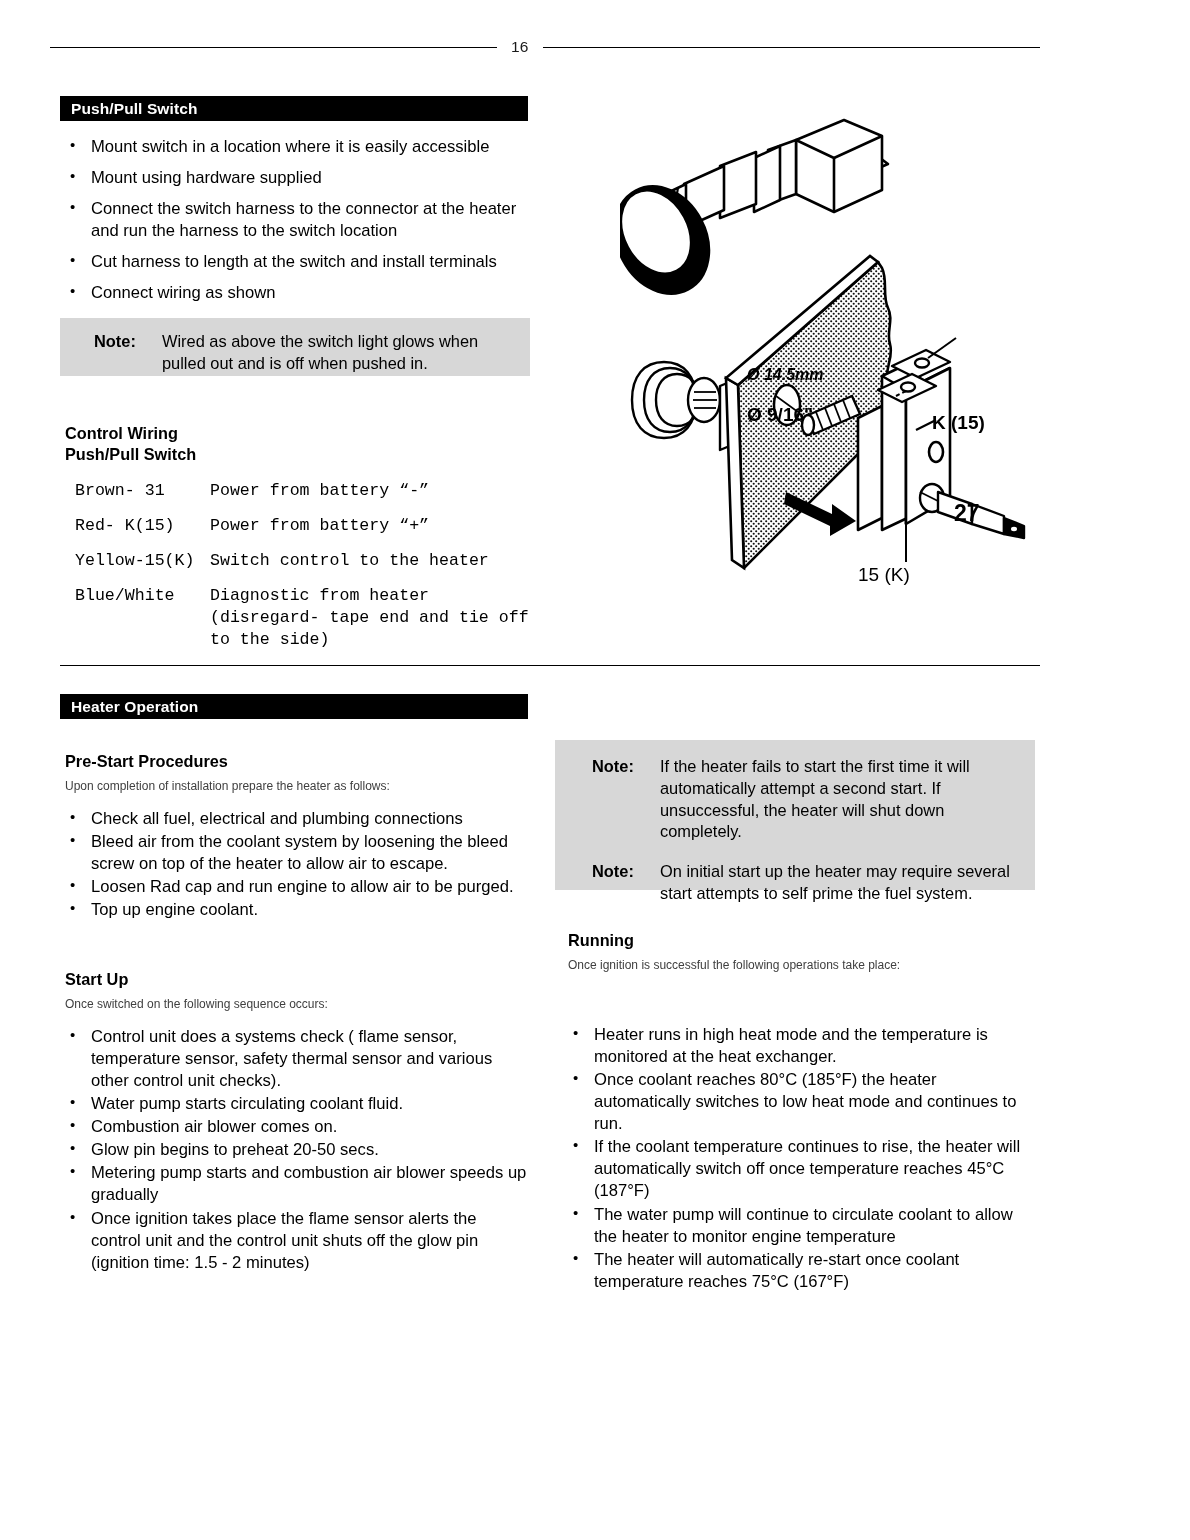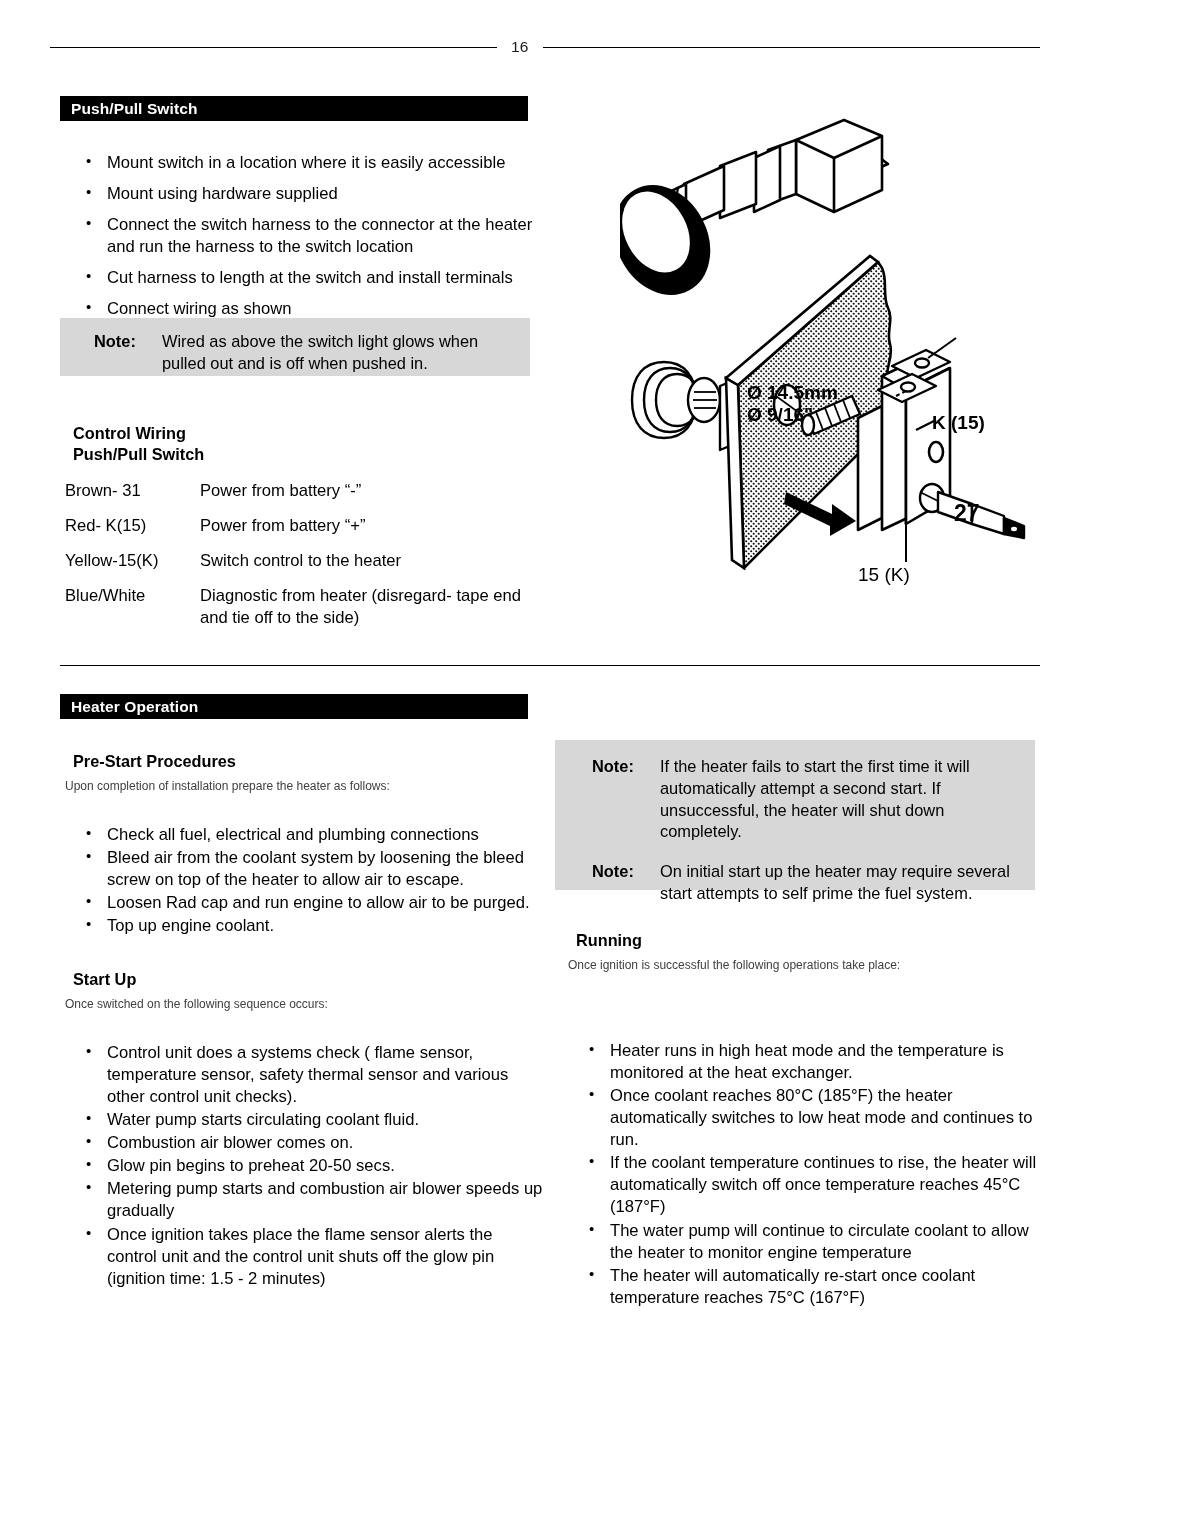--- a/index.html
+++ b/index.html
@@ -64,26 +64,25 @@
 
   .body-text {
     font-size: 12px;
     line-height: 1.33;
     color: #404040;
   }
   .sub-head {
     font-size: 16.3px;
     font-weight: bold;
     line-height: 1.3;
-    margin-left: 8px;
   }
 
   ul.bullets {
     list-style: none;
-    margin: 16px;
+    margin: 0;
     padding: 0;
   }
   ul.bullets > li {
     position: relative;
     padding-left: 26px;
     font-size: 16.6px;
     line-height: 1.33;
     margin-bottom: 0;
   }
   ul.bullets > li::before {
@@ -114,24 +113,25 @@
   }
   .note-text {
     font-size: 16.4px;
     line-height: 1.33;
     flex: 1 1 auto;
   }
 
   
   .wiring-table {
     position: absolute;
-    left: 65px;
+    left: 75px;
     top: 480px;
     width: 465px;
     border-collapse: collapse;
+    font-family: Liberation Mono, monospace;
   }
   .wiring-table td {
     font-size: 16.6px;
     line-height: 1.33;
     vertical-align: top;
     padding: 0 0 13px 0;
   }
   .wiring-table td.c1 { width: 135px; white-space: nowrap; }
 
   
@@ -320,21 +320,21 @@
     </g>
 
     <g stroke="#000" stroke-width="2" fill="none">
       <path d="M308,258 L336,238"></path>
       <path d="M286,300 L286,462"></path>
     </g>
 
     <text x="132" y="305" font-family="Liberation Sans, sans-serif" font-size="19.5" font-weight="bold" fill="#000" style="display:none"></text>
   </svg>
 
-  <div style="position:absolute; left:127px; top:282px; font-size:19px; font-weight:bold; line-height:1.18; white-space:nowrap;">Ø 14.5mm</div>
+  <div style="position:absolute; left:127px; top:266px; font-size:16px; font-weight:bold; line-height:1.18; white-space:nowrap;font-style:italic;">Ø 14.5mm</div>
   <div style="position:absolute; left:127px; top:304px; font-size:19px; font-weight:bold; line-height:1.18; white-space:nowrap;">Ø 9/16"</div>
   <div style="position:absolute; left:312px; top:312px; font-size:19px; font-weight:bold; line-height:1.18; white-space:nowrap;">K (15)</div>
   <div style="position:absolute; left:334px; top:400px; font-size:23px; font-weight:bold; line-height:1.18; white-space:nowrap;">27</div>
   <div style="position:absolute; left:238px; top:464px; font-size:19px; font-weight:normal; line-height:1.18; white-space:nowrap;">15 (K)</div>
 </div>
 
 <div class="divider"></div>
 
 <div class="section-bar" style="top:694px">Heater Operation</div>
 

